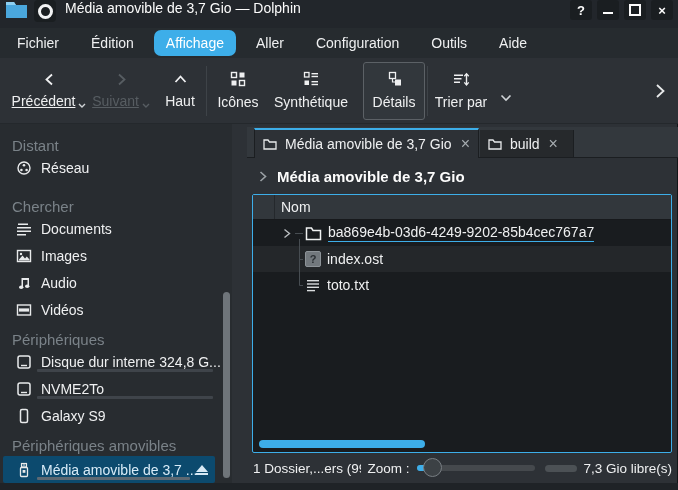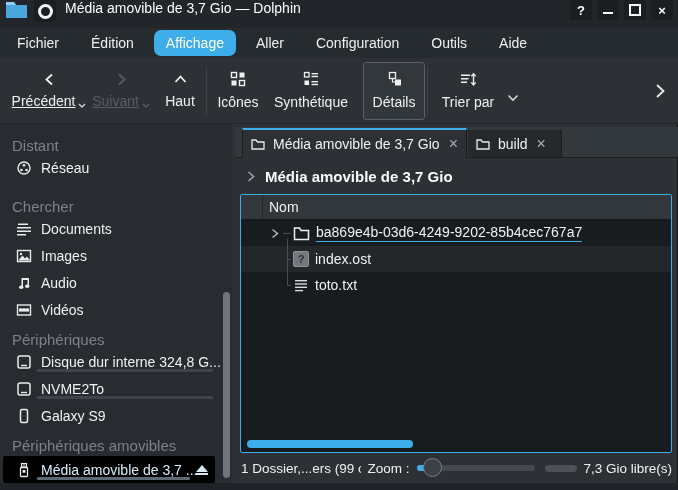--- a/index.html
+++ b/index.html
@@ -40,28 +40,28 @@
   
   .sidebar{width:232px;background:#282c30;position:relative;padding-top:14px;box-sizing:border-box;flex:none;}
   .side-section{height:16px;line-height:16px;padding-left:12px;color:#7a8288;font-size:15px;}
   .g1{margin-top:18px;} .g2{margin-top:9px;} .g3{margin-top:9px;}
   .side-item{height:27px;display:flex;align-items:center;padding-left:15px;position:relative;}
   .side-item .sicon{width:18px;display:flex;justify-content:center;flex:none;}
   .side-item .slbl{margin-left:8px;white-space:nowrap;overflow:hidden;}
   .usage{position:absolute;left:37px;bottom:3px;width:176px;height:3px;background:#3f444a;border-radius:1px;overflow:hidden;}
   .usage .ufill{height:100%;background:#3daee9;}
   .ufill.disque{width:62%;} .ufill.nvme{width:12%;}
-  .side-item.selected{background:#000000;margin:2px 17px 0 3px;padding-left:12px;border-radius:2px;color:#d9ecf8;}
+  .side-item.selected{background:#0c4a6e;margin:2px 17px 0 3px;padding-left:12px;border-radius:2px;color:#d9ecf8;}
   .side-item.selected .usage{left:34px;width:153px;background:#5d6973;}
   .eject{margin-left:auto;margin-right:7px;display:flex;flex-direction:column;align-items:center;gap:1px;}
   .eject .tri{width:0;height:0;border-left:6px solid transparent;border-right:6px solid transparent;border-bottom:7px solid #d7e9f5;}
   .eject .bar{width:12px;height:2px;background:#d7e9f5;}
   .side-scrollbar{position:absolute;right:2px;top:168px;width:7px;height:186px;background:#6f757a;border-radius:3.5px;}
   
-  .main{flex:1;display:flex;flex-direction:column;margin-left:3px;min-width:0;padding-top:3px;box-sizing:border-box;justify-content:space-between;}
+  .main{flex:1;display:flex;flex-direction:column;margin-left:15px;min-width:0;padding-top:3px;box-sizing:border-box;justify-content:space-between;}
   .tabbar{height:30px;background:#33383d;display:flex;align-items:flex-end;padding-left:7px;border-bottom:1px solid #1b1e21;box-sizing:content-box;position:relative;}
   .tab{display:flex;align-items:center;box-sizing:border-box;padding:0 8px;}
   .tab.active{width:225px;height:30px;margin-bottom:-1px;background:#2d3136;border:1px solid #1b1e21;border-top:2px solid #3daee9;border-bottom:none;z-index:2;}
   .tab.inactive{width:94px;height:27px;background:#26292c;margin-left:1px;border-right:1px solid #1b1e21;}
   .tab .tlbl{margin-left:8px;white-space:nowrap;overflow:hidden;}
   .tab .tclose{margin-left:auto;color:#a7adb1;font-size:16px;line-height:14px;}
   .tab.inactive .tclose{margin-left:9px;}
   .breadcrumb{height:36px;display:flex;align-items:center;padding-left:12px;gap:10px;}
   .bc-label{font-weight:bold;font-size:15px;color:#fcfcfc;}
   
@@ -179,21 +179,21 @@
   </div>
   <div class="tbtn checked" style="width:62px;margin-left:8px">
     <svg width="16" height="16" viewBox="0 0 16 16">
       <rect x="3.5" y="1.5" width="6" height="6" fill="none" stroke="#eff0f1" stroke-width="1.3"></rect>
       <path d="M6.5 7.5 V11 H9" fill="none" stroke="#eff0f1" stroke-width="1.2"></path>
       <rect x="9" y="8.5" width="6" height="6" fill="#eff0f1"></rect>
     </svg>
     <span class="lbl">Détails</span>
   </div>
   <div class="tsep"></div>
-  <div class="tbtn" style="width:58px;margin-left:9px">
+  <div class="tbtn" style="width:58px;margin-left:2px">
     <svg width="17" height="15" viewBox="0 0 17 15">
       <rect x="1" y="2.5" width="9" height="1.5" fill="#eff0f1"></rect>
         <rect x="1" y="6" width="7.5" height="1.5" fill="#eff0f1"></rect>
         <rect x="1" y="9.5" width="6" height="1.5" fill="#eff0f1"></rect>
       <path d="M13.5 2 V12.5" stroke="#eff0f1" stroke-width="1.4" fill="none"></path>
       <path d="M11.3 4.3 L13.5 1.8 L15.7 4.3" stroke="#eff0f1" stroke-width="1.3" fill="none"></path>
       <path d="M11.3 10.3 L13.5 12.9 L15.7 10.3" stroke="#eff0f1" stroke-width="1.3" fill="none"></path>
     </svg>
     <span class="lbl">Trier par</span>
   </div>

